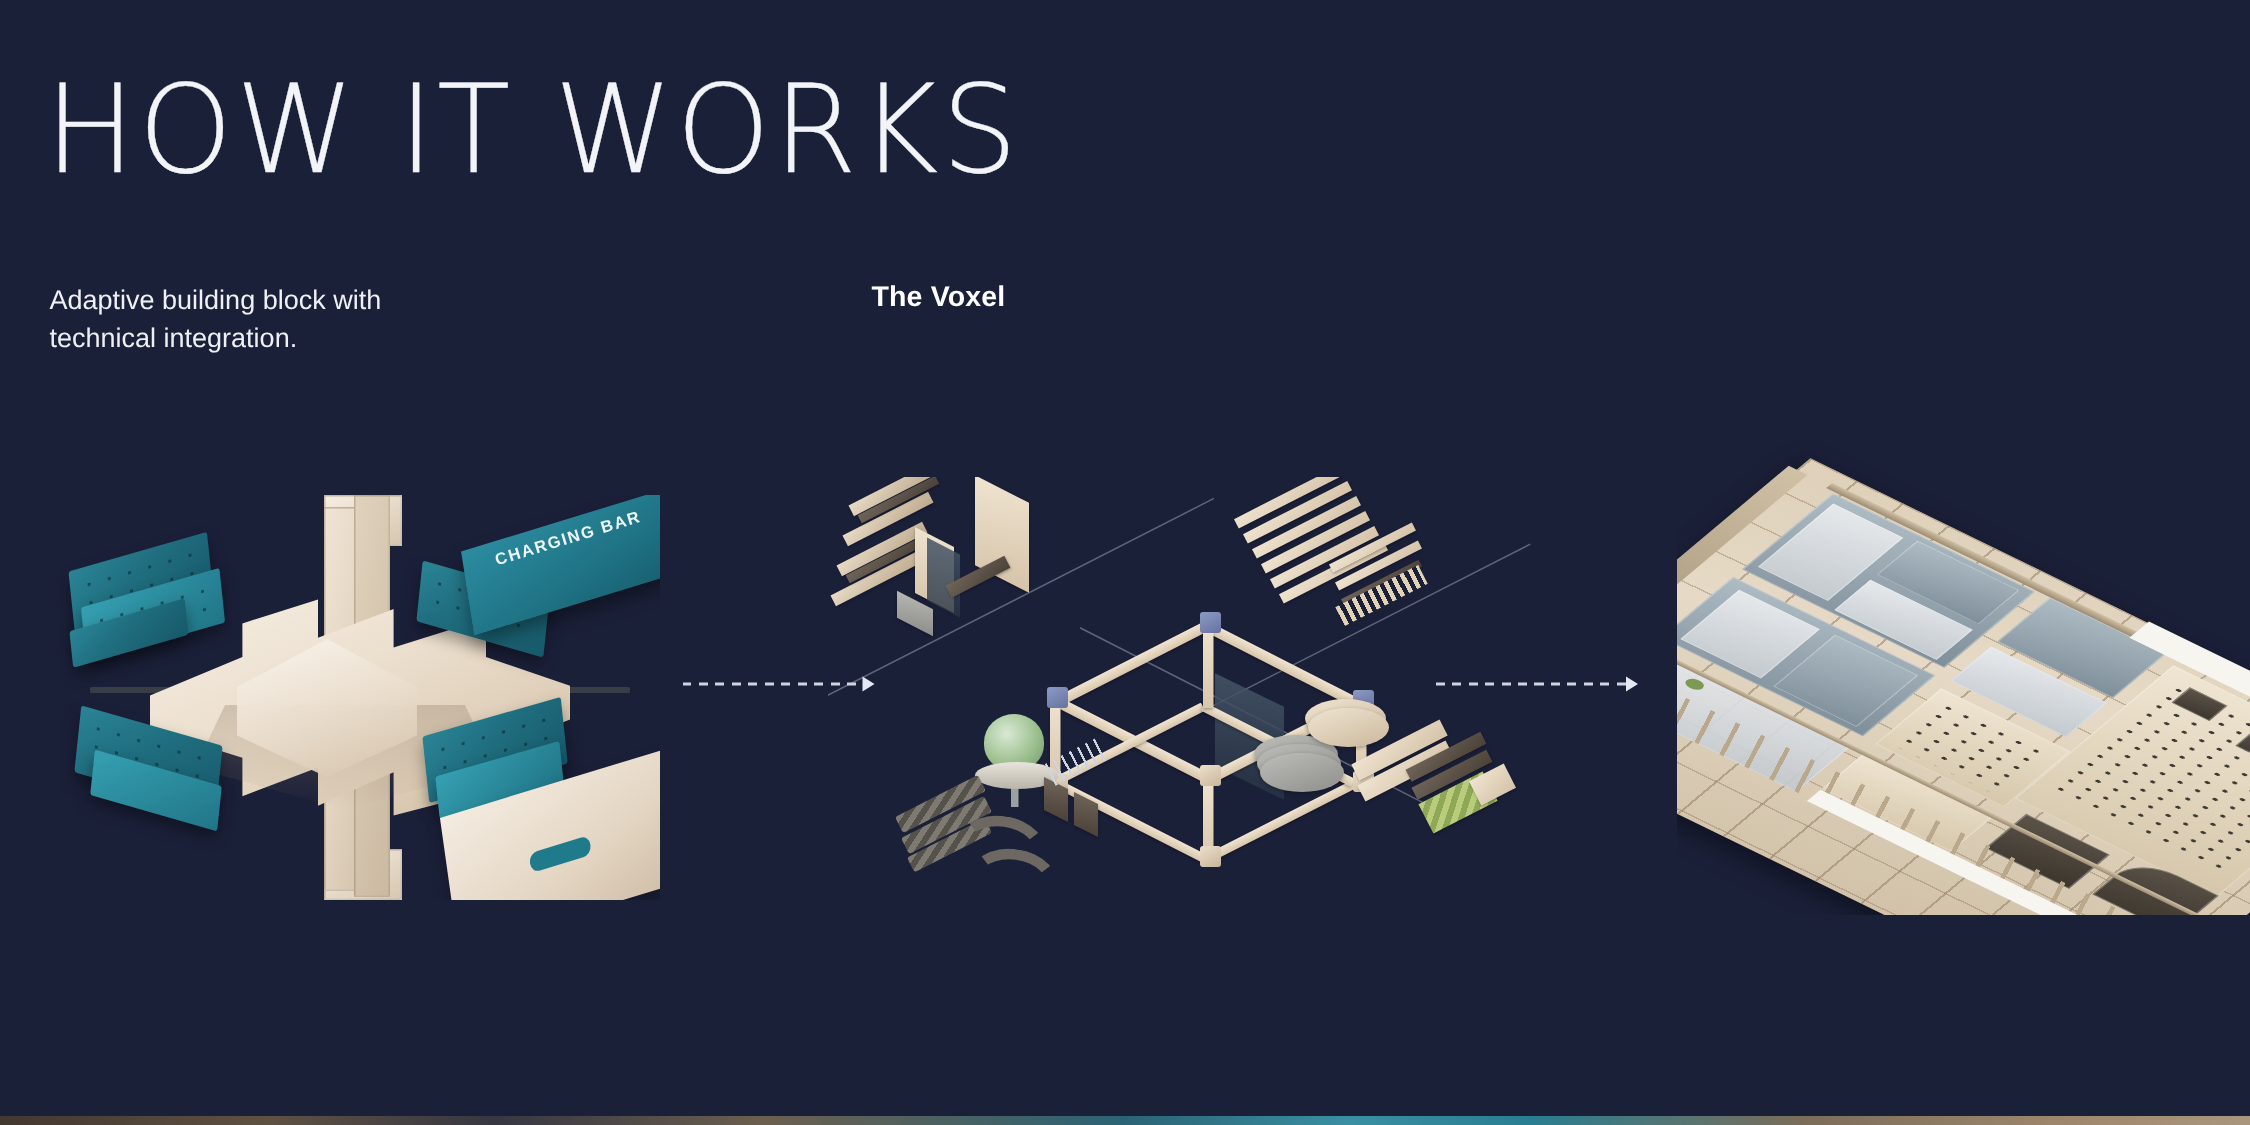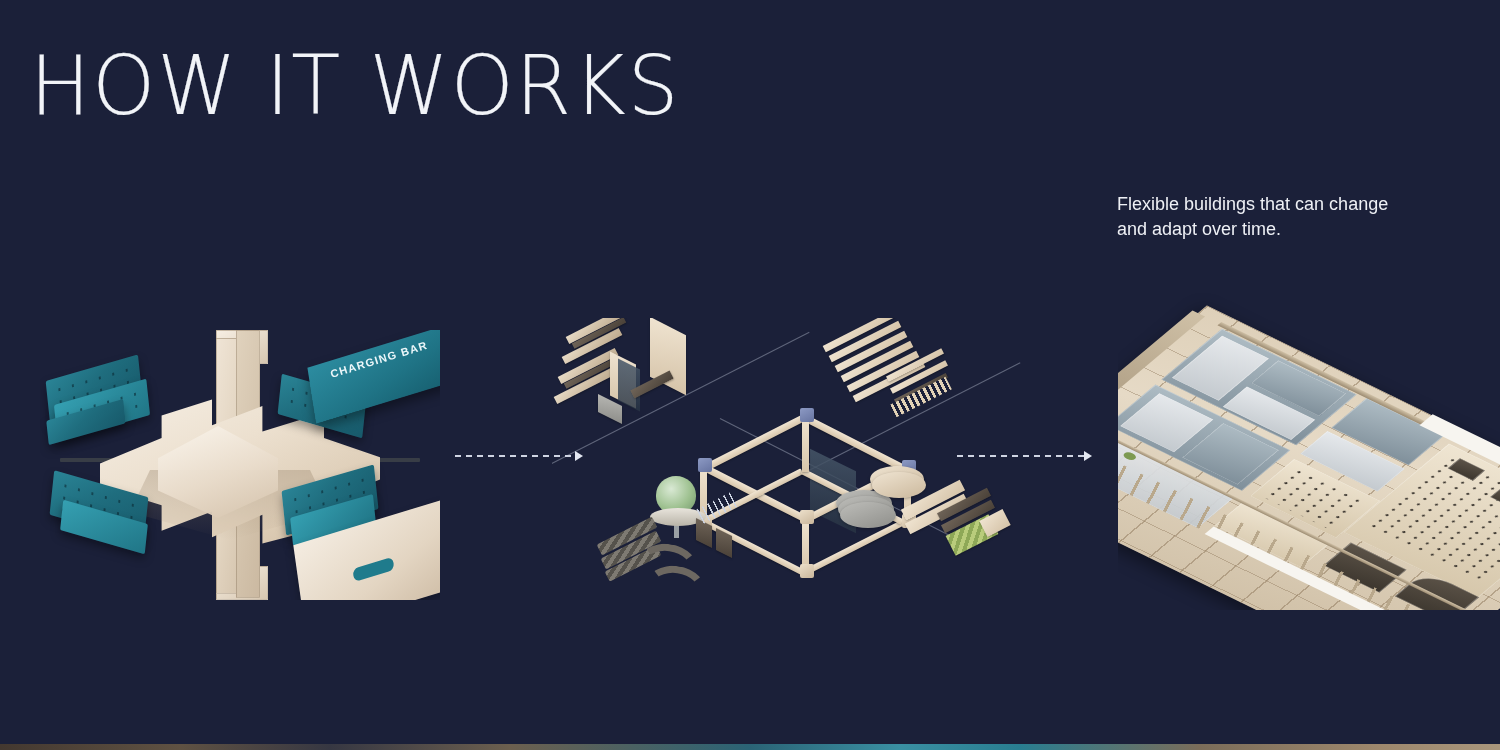--- a/index.html
+++ b/index.html
@@ -245,20 +245,22 @@
       #2d6f80 50%, #3fa3b5 60%, #2b8ea0 68%, #8c7a5f 80%, #b59a76 92%, #c2ab88 100%);
     opacity:.85;
   }
 </style>
 </head>
 <body>
 
 <div id="page-title">HOW IT WORKS</div>
 
 <div class="step" id="step-knot">
+  <div class="step-desc">Adaptive building block with
+technical integration.</div>
 </div>
 
 <div class="illus" id="illus-knot">
 
   <div class="rod rod-v"></div>
   <div class="rod rod-h"></div>
 
   <div class="knot-arm" style="left:176px;top:0px;width:52px;height:34px;"></div>
   <div class="knot-arm" style="left:176px;top:236px;width:52px;height:34px;"></div>
   <div class="knot-arm knot-v"></div>
@@ -288,20 +290,21 @@
     <div class="slot"></div>
   </div>
 </div>
 
 <div class="connector" id="connector-1">
   <div class="dashes"></div>
   <div class="head"></div>
 </div>
 
 <div class="step" id="step-voxel">
+  <div class="step-title">The Voxel</div>
 </div>
 
 <div class="illus" id="illus-voxel">
 
   <div class="iso-axis" style="left:-10px;top:150px;width:300px;transform:rotate(-27deg);transform-origin:left center;"></div>
   <div class="iso-axis" style="left:192px;top:185px;width:310px;transform:rotate(-27deg);transform-origin:left center;"></div>
 
   <div class="iso-axis" style="left:168px;top:100px;width:260px;transform:rotate(27deg);transform-origin:left center;"></div>
 
   <div class="vx-frame">
@@ -381,22 +384,20 @@
   <div style="position:absolute;left:146px;top:182px;width:38px;height:16px;transform:rotate(-27deg);
        background-image:repeating-linear-gradient(90deg,#cdd4e2 0 1.5px,rgba(0,0,0,0) 1.5px 6px);"></div>
 </div>
 
 <div class="connector" id="connector-2">
   <div class="dashes"></div>
   <div class="head"></div>
 </div>
 
 <div class="step" id="step-beta">
-  <div class="step-desc">Flexible buildings that can change
-and adapt over time.</div>
 </div>
 
 <div class="illus" id="illus-beta">
   <div class="bb-plate bb-rot" style="left:-40px;top:10px;width:460px;height:420px;">
     <div class="bb-grid"></div>
 
     <div class="bb-room" style="left:30px;top:24px;width:150px;height:120px;"></div>
     <div class="bb-room light" style="left:36px;top:34px;width:52px;height:100px;"></div>
     <div class="bb-room" style="left:96px;top:30px;width:76px;height:54px;"></div>
     <div class="bb-room light" style="left:96px;top:92px;width:76px;height:48px;"></div>

